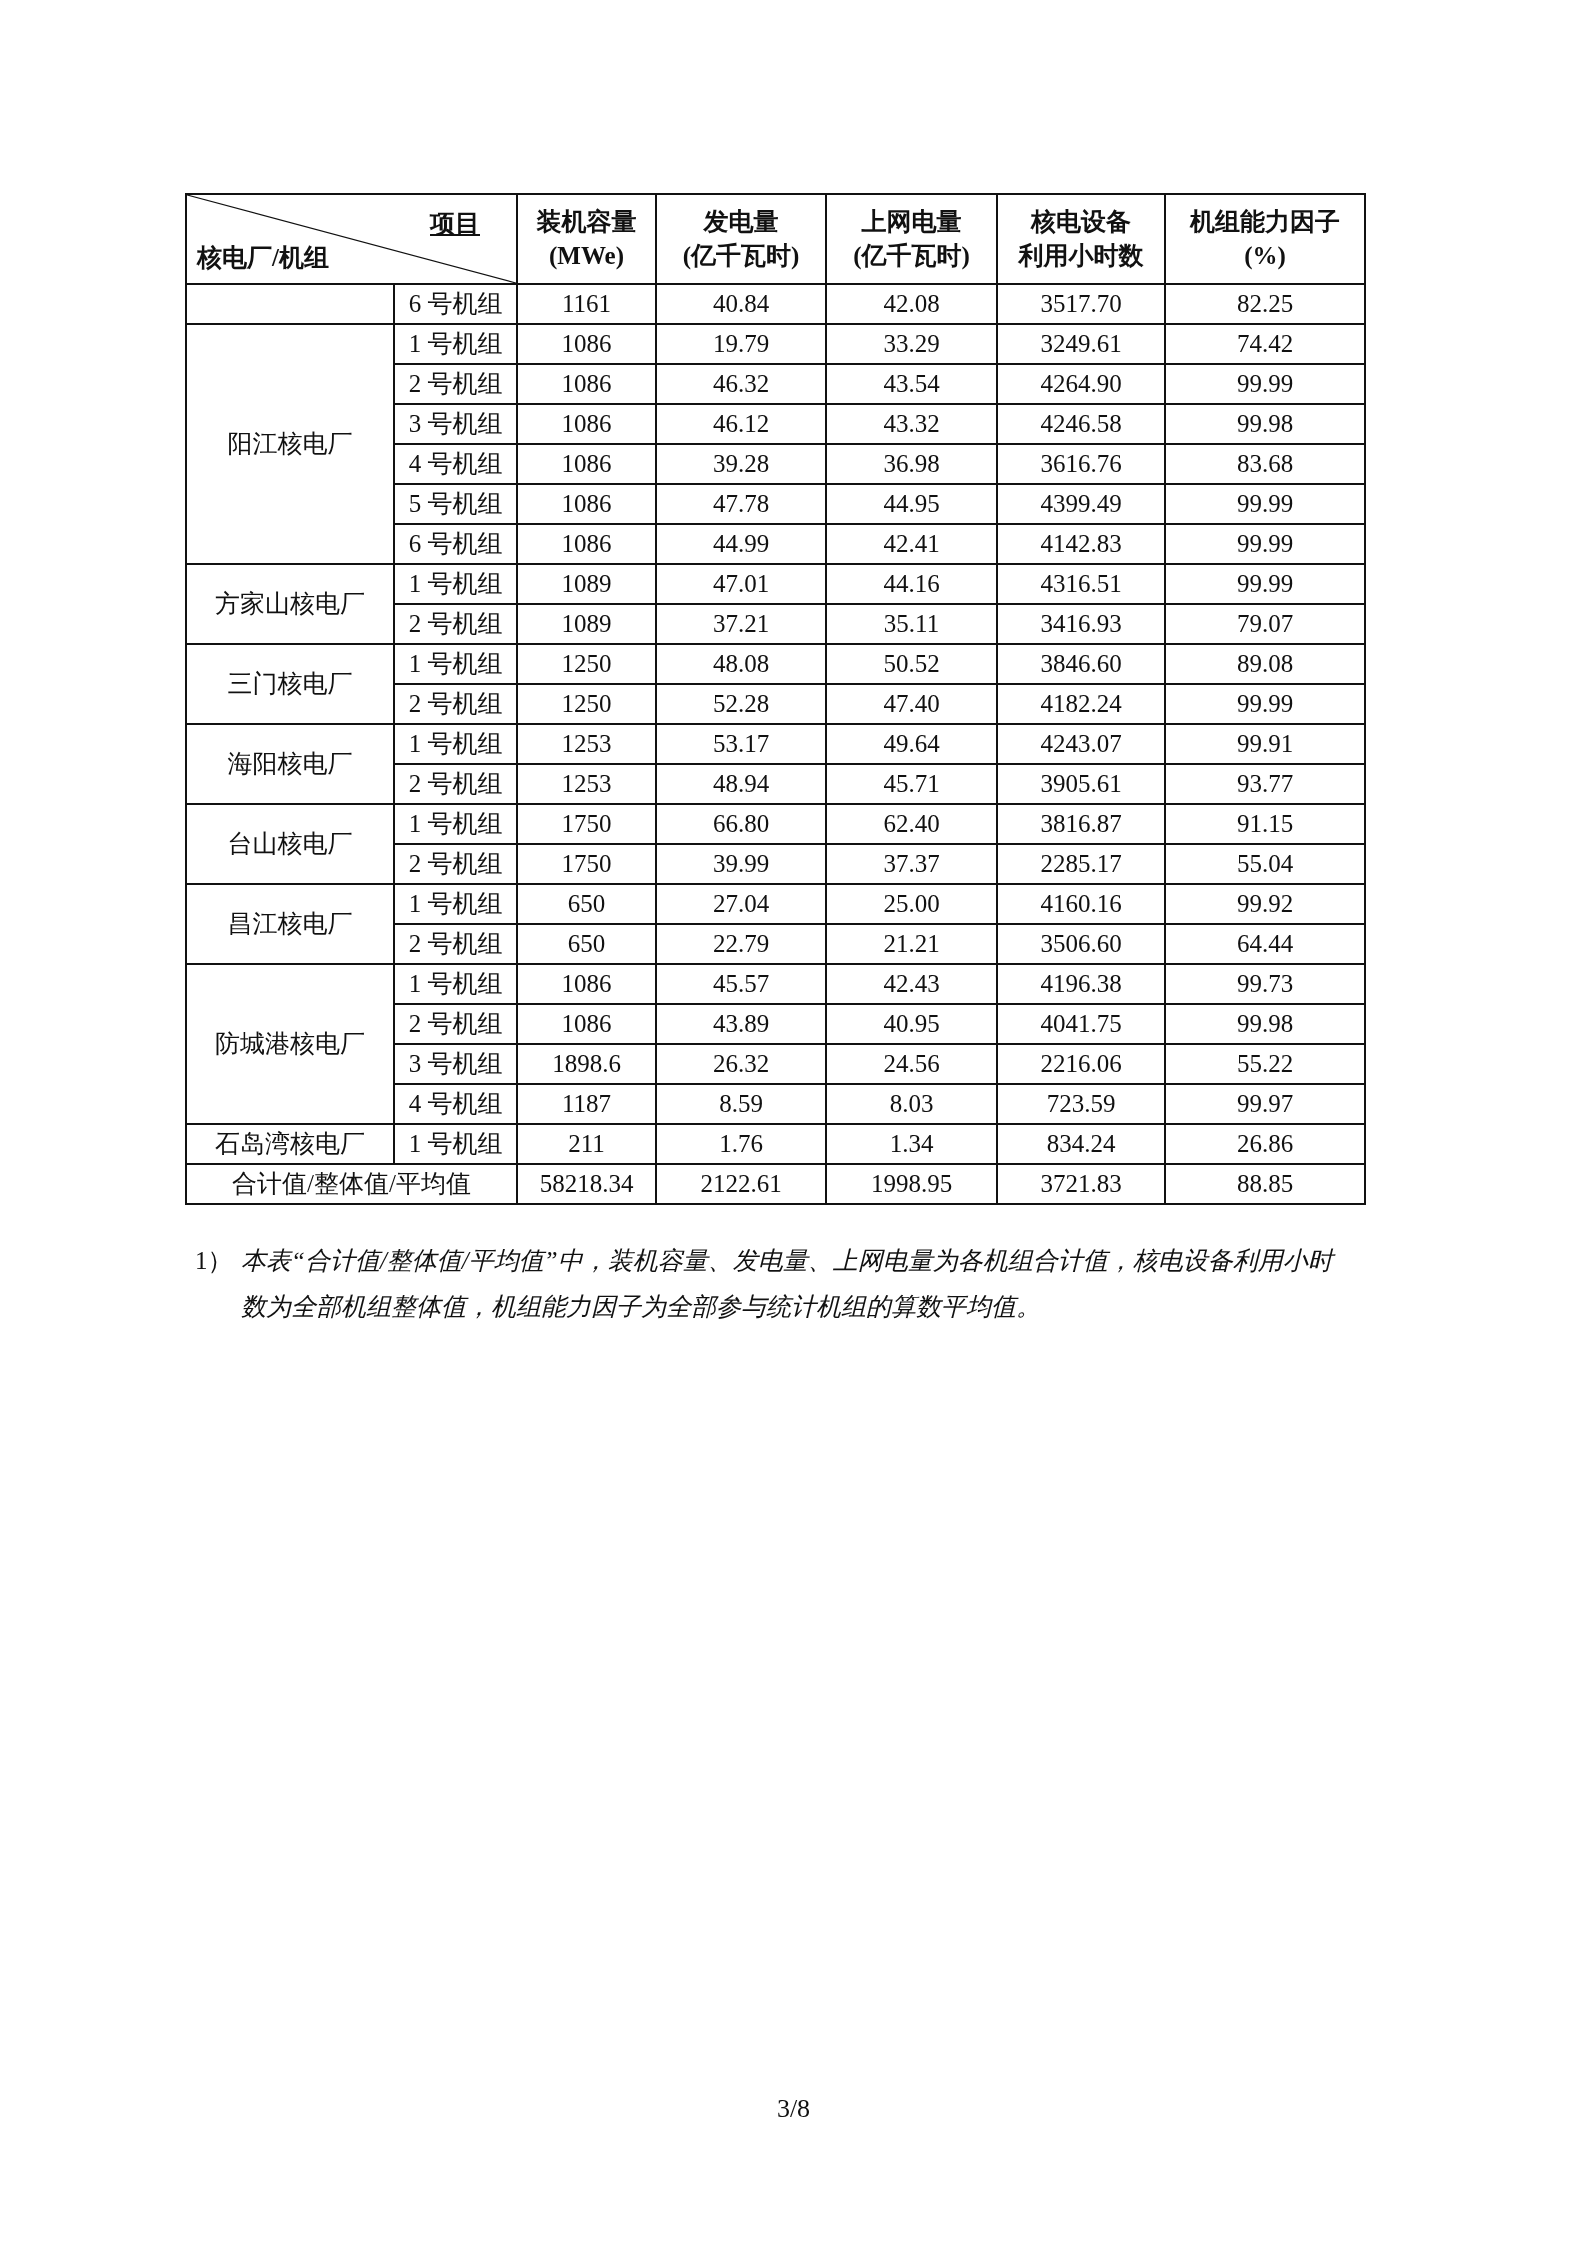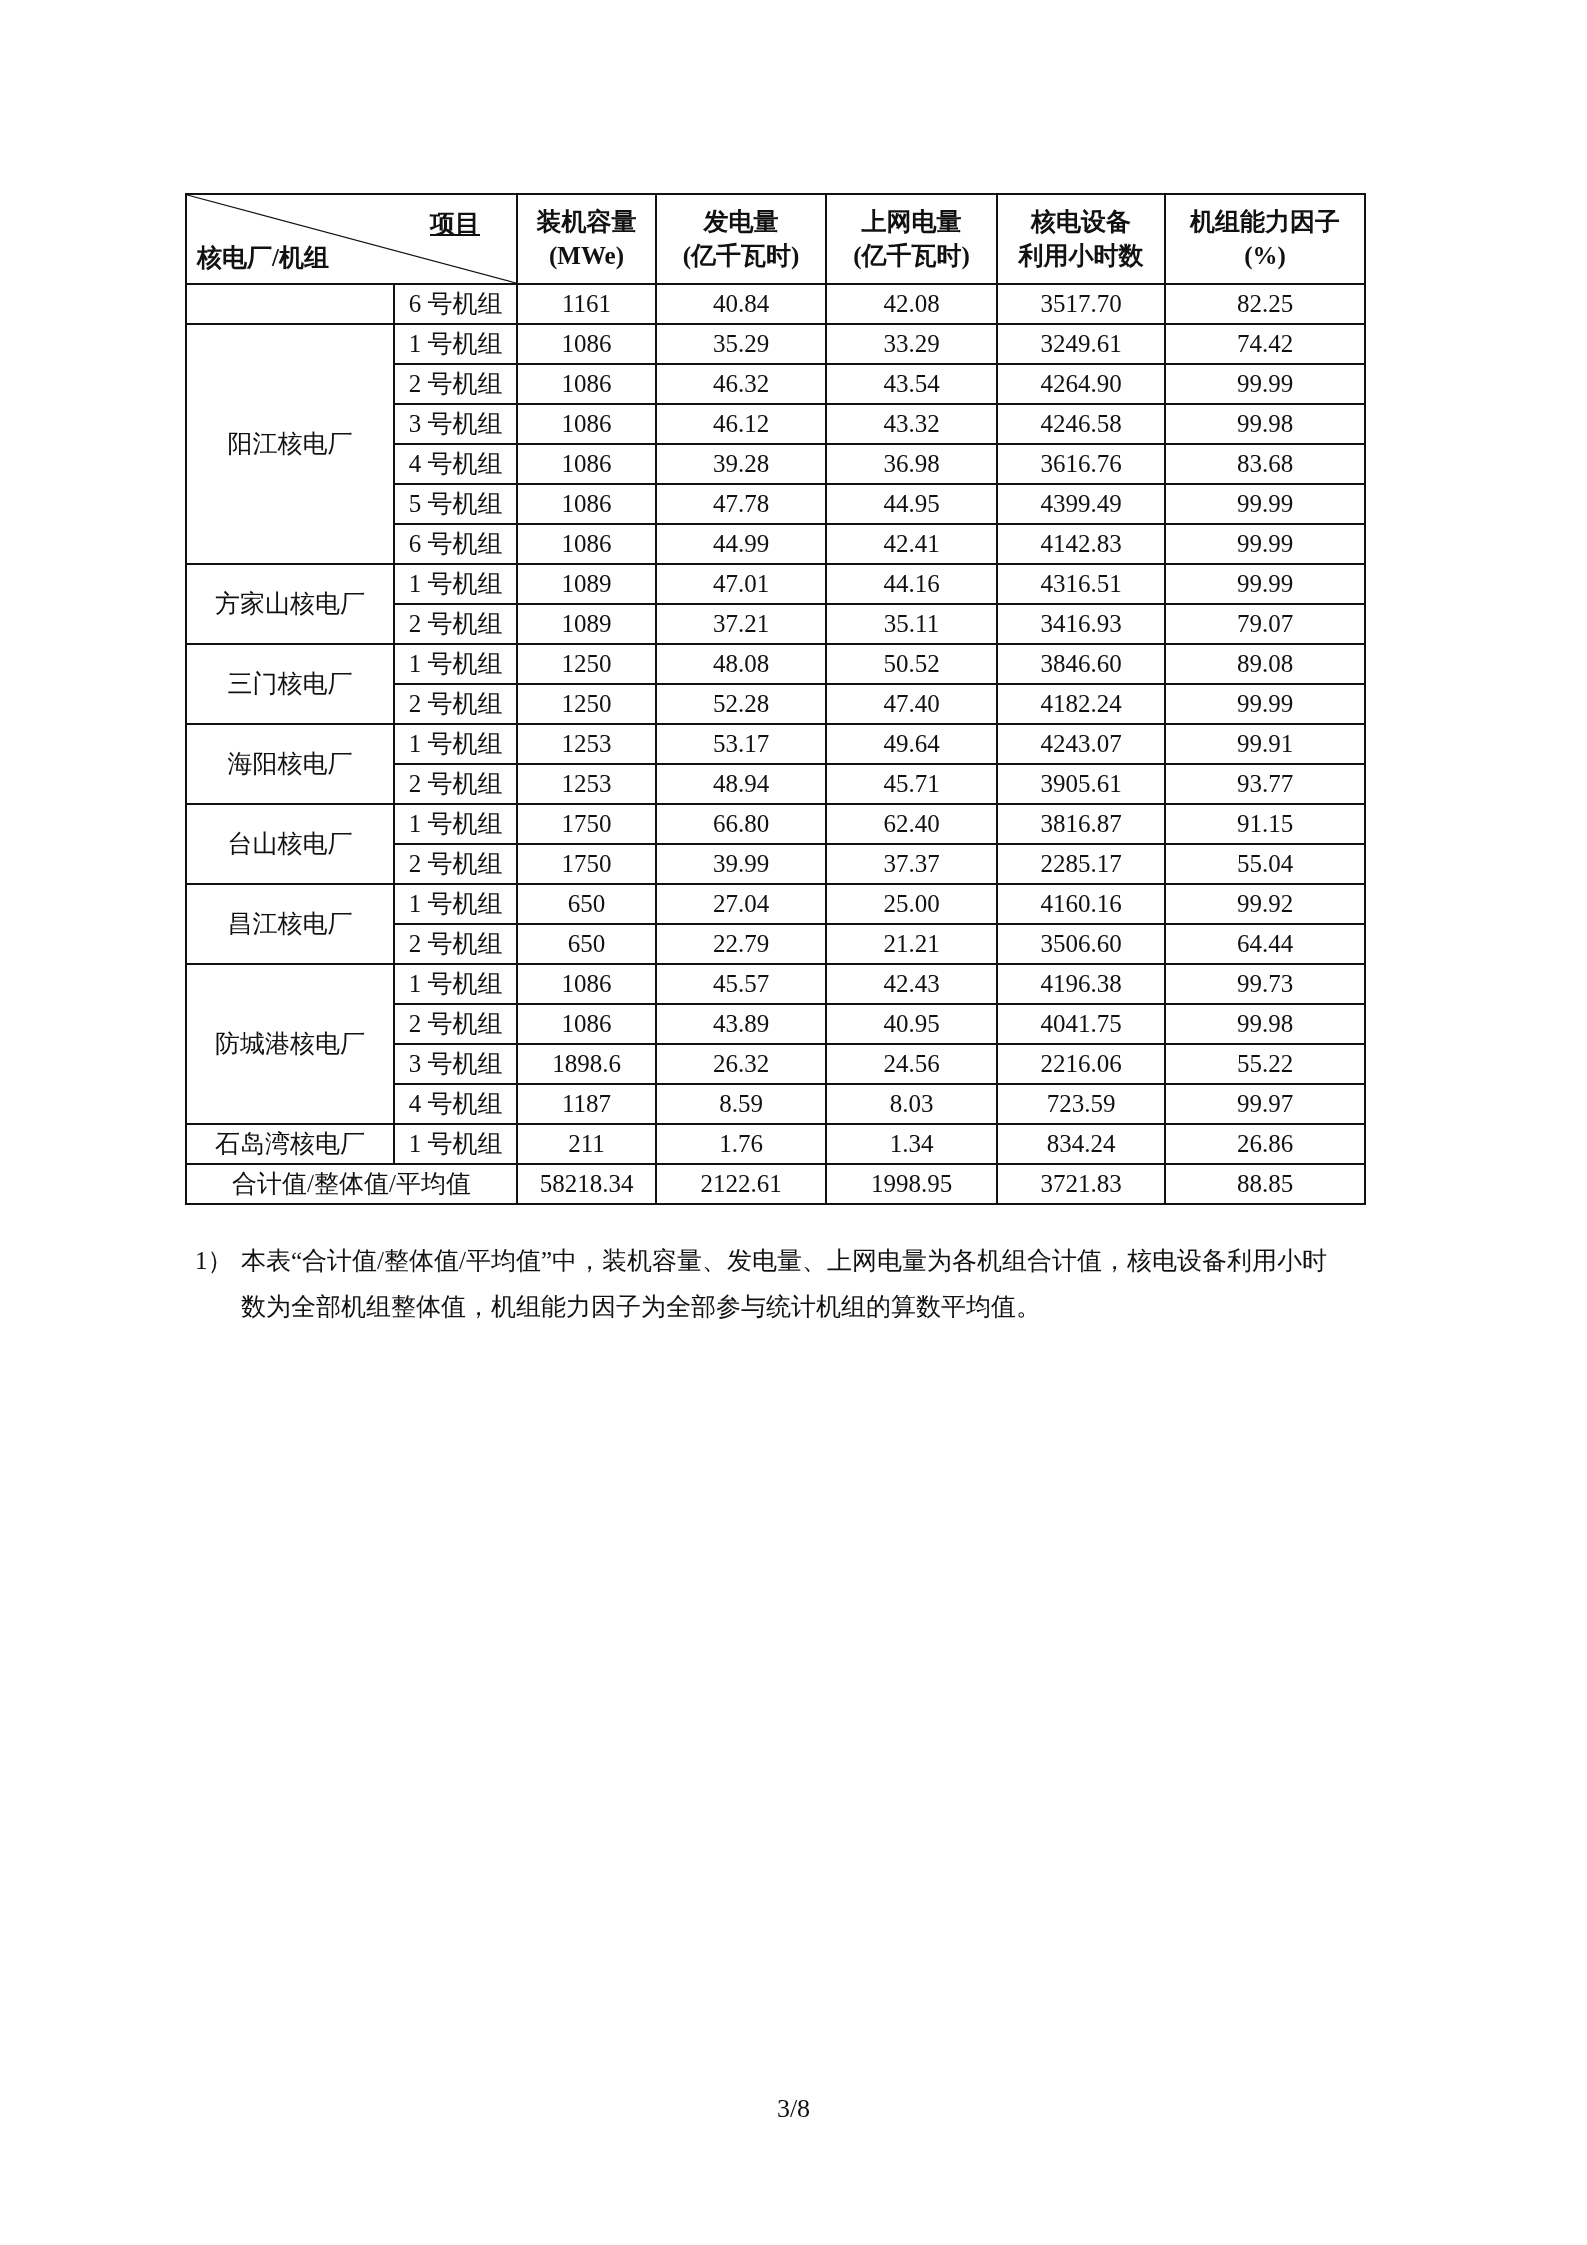--- a/index.html
+++ b/index.html
@@ -18,21 +18,21 @@
     white-space: nowrap;
   }
   .data-table th { height: 88px; font-weight: bold; font-size: 25px; line-height: 34px; }
   .diag-cell { position: relative; }
   .diag-cell svg { position: absolute; left: 0; top: 0; width: 100%; height: 100%; }
   .diag-top { position: absolute; right: 36px; top: 12px; font-weight: bold; text-decoration: underline; }
   .diag-bottom { position: absolute; left: 10px; bottom: 8px; font-weight: bold; }
   .notes { position: absolute; left: 195px; top: 1238px; font-size: 25px; line-height: 46px; width: 1200px; }
   .note-item { display: flex; }
   .note-num { width: 46px; flex: none; }
-  .note-text { width: 1110px; text-indent: 0; }
+  .note-text { width: 1110px; text-indent: 0; font-style: italic; }
   .page-num { position: absolute; left: 0; width: 1587px; text-align: center; top: 2094px; font-size: 26px; font-weight: normal; }
 </style>
 </head>
 <body>
 
 <table class="data-table">
   <colgroup>
     <col style="width:208px">
       <col style="width:123px">
       <col style="width:139px">
@@ -64,21 +64,21 @@
         <td>1161</td>
         <td>40.84</td>
         <td>42.08</td>
         <td>3517.70</td>
         <td>82.25</td>
       </tr>
       <tr>
         <td rowspan="6">阳江核电厂</td>
         <td>1 号机组</td>
         <td>1086</td>
-        <td>35.29</td>
+        <td>19.79</td>
         <td>33.29</td>
         <td>3249.61</td>
         <td>74.42</td>
       </tr>
       <tr>
         <td>2 号机组</td>
         <td>1086</td>
         <td>46.32</td>
         <td>43.54</td>
         <td>4264.90</td>

